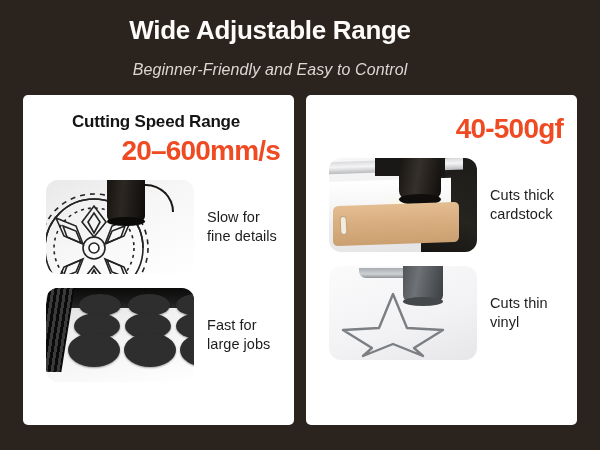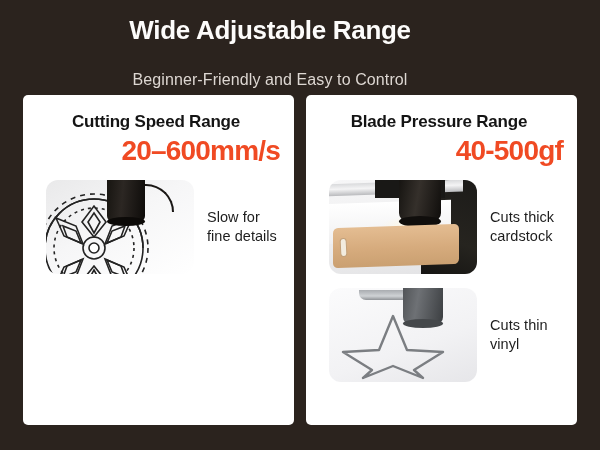--- a/index.html
+++ b/index.html
@@ -34,26 +34,27 @@
 
   .header-title {
     font-size: 26px;
     font-weight: bold;
     color: #fdfcfb;
     letter-spacing: -0.3px;
     line-height: 32px;
   }
 
   .header-subtitle {
-    margin-top: 24px;
+    margin-top: 14px;
     font-size: 16px;
     font-weight: normal;
     color: #ddd7d2;
     letter-spacing: 0.1px;
     line-height: 20px;
+    font-style: italic;
   }
 
   
   .cards {
     position: absolute;
     top: 95px;
     left: 23px;
     width: 554px;
     height: 330px;
     display: flex;
@@ -334,26 +335,42 @@
                 </g>
               </g>
             </svg>
             <div class="arm"></div>
             <div class="nozzle"></div>
           </div>
           <div class="row-label">Slow for
 fine details</div>
         </div>
 
+        <div class="row">
+          <div class="thumb t-dots">
+            <div class="machine-top"></div>
+            <div class="machine-left"></div>
+            <div class="dot" style="left:33px;  top:6px;  width:42px; height:22px;"></div>
+            <div class="dot" style="left:82px;  top:6px;  width:42px; height:22px;"></div>
+            <div class="dot" style="left:130px; top:6px;  width:42px; height:22px;"></div>
+            <div class="dot" style="left:28px;  top:25px; width:46px; height:26px;"></div>
+            <div class="dot" style="left:79px;  top:25px; width:46px; height:26px;"></div>
+            <div class="dot" style="left:130px; top:25px; width:46px; height:26px;"></div>
+            <div class="dot" style="left:22px;  top:45px; width:52px; height:34px;"></div>
+            <div class="dot" style="left:78px;  top:45px; width:52px; height:34px;"></div>
+            <div class="dot" style="left:134px; top:45px; width:52px; height:34px;"></div>
+          </div>
+          <div class="row-label">Fast for
+large jobs</div>
+        </div>
 
       </div>
     </div>
 
     <div class="card">
-      <div class="card-title">Blade Pressure Range</div>
       <div class="card-value">40-500gf</div>
 
       <div class="card-rows">
 
         <div class="row">
           <div class="thumb t-card">
             <div class="dark-right"></div>
             <div class="bar-top"></div>
             <div class="dark-strip"></div>
             <div class="mat"></div>

